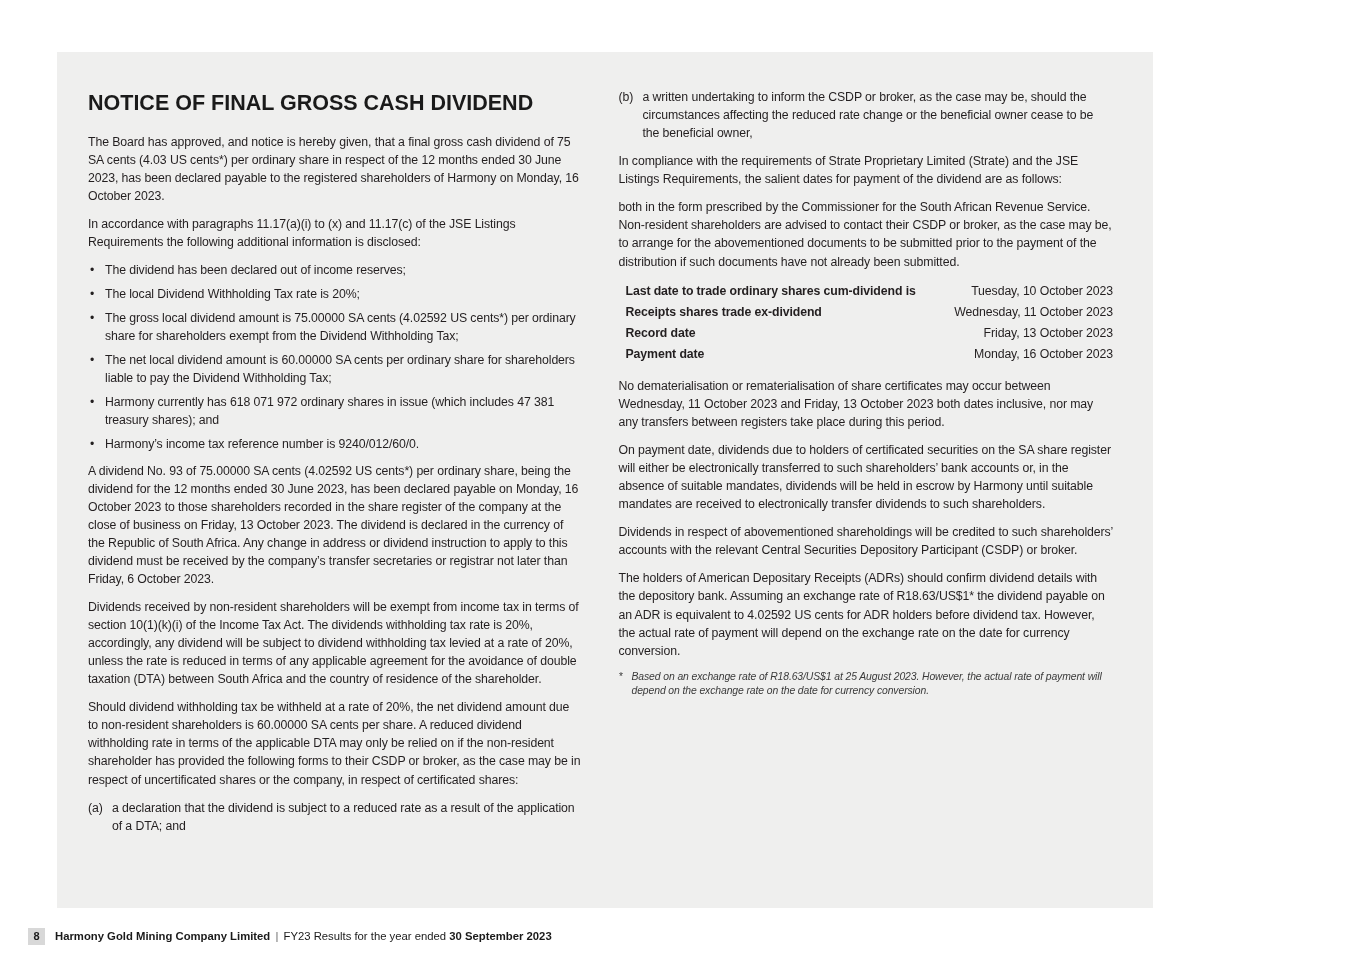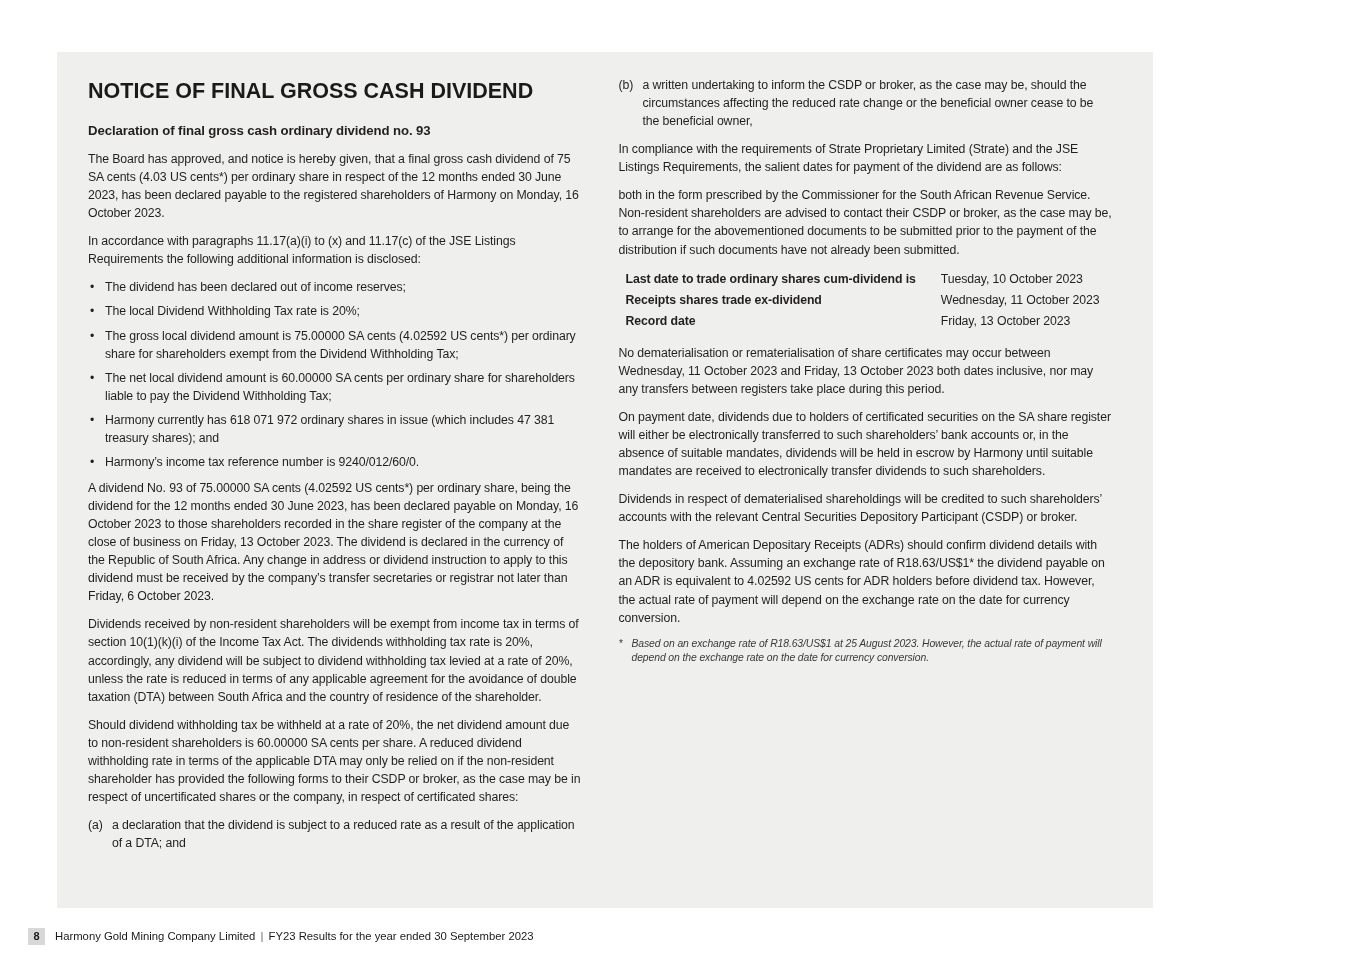--- a/index.html
+++ b/index.html
@@ -12,65 +12,64 @@
     overflow: hidden;
   }
   .panel {
     position: absolute;
     left: 57px; top: 52px;
     width: 1096px; height: 856px;
     background: #efefee;
     padding: 24px 40px 28px 31px;
   }
   .columns { display: flex; gap: 36px; }
-  .col { flex: 1; min-width: 0; font-size: 12.3px; line-height: 1.47; letter-spacing: -0.1px; }
+  .col { flex: 1; min-width: 0; font-size: 12.3px; line-height: 1.47; letter-spacing: -0.1px; margin-top: 12px; }
   h1.title {
     font-size: 21.5px;
     font-weight: bold;
     letter-spacing: 0;
     margin-bottom: 13px;
     color: #1a1a1a;
   }
   h2.subheading { font-size: 13.2px; font-weight: bold; margin: 10px 0 10px 0; }
   p.para { margin-bottom: 10px; }
   .bullet-list { margin: 2px 0 8px 0; }
   .bullet-row { display: flex; margin-bottom: 6px; }
   .bullet-dot { width: 17px; flex: 0 0 17px; padding-left: 2px; }
   .bullet-text { flex: 1; }
   .hang-row { display: flex; margin-bottom: 10px; }
   .hang-marker { width: 24px; flex: 0 0 24px; }
   .hang-text { flex: 1; }
   table.dates { width: 100%; border-collapse: collapse; margin: 2px 0 12px 0; }
   table.dates td { font-size: 12.3px; padding: 1.5px 0; vertical-align: top; }
   table.dates td.date-label { padding-left: 7px; font-weight: bold; }
-  table.dates td.date-value { text-align: left; white-space: nowrap; }
+  table.dates td.date-value { text-align: right; white-space: nowrap; }
   .footnote { display: flex; font-size: 10.4px; font-style: italic; line-height: 1.4; color: #3a3a3a; margin-top: 2px; }
   .footnote .fn-marker { width: 13px; flex: 0 0 13px; }
   .footer { position: absolute; left: 0; top: 926px; width: 1365px; height: 22px; }
   .pagenum {
     position: absolute; left: 28px; top: 2px;
     width: 17px; height: 17px;
     background: #d8d8d8;
     font-size: 11px; font-weight: bold;
     text-align: center; line-height: 17px;
     color: #1a1a1a;
   }
   .footer-text { position: absolute; left: 55px; top: 4px; font-size: 11.3px; color: #1a1a1a; }
-  .footer-text .b { font-weight: normal; }
+  .footer-text .b { font-weight: bold; }
   .footer-text .sep { color: #6b6b6b; padding: 0 2px; }
 </style>
 </head>
 <body>
 
 <div class="panel">
   <div class="columns">
 
     <div class="col">
       <h1 class="title">NOTICE OF FINAL GROSS CASH DIVIDEND</h1>
-      <h2 class="subheading">Declaration of final gross cash ordinary dividend no. 93</h2>
       <p class="para">The Board has approved, and notice is hereby given, that a final gross cash dividend of 75 SA cents (4.03 US cents*) per ordinary share in respect of the 12 months ended 30 June 2023, has been declared payable to the registered shareholders of Harmony on Monday, 16 October 2023.</p>
       <p class="para">In accordance with paragraphs 11.17(a)(i) to (x) and 11.17(c) of the JSE Listings Requirements the following additional information is disclosed:</p>
 
       <div class="bullet-list">
         <div class="bullet-row">
           <span class="bullet-dot">•</span>
           <span class="bullet-text">The dividend has been declared out of income reserves;</span>
         </div>
         <div class="bullet-row">
           <span class="bullet-dot">•</span>
@@ -120,26 +119,30 @@
             <td class="date-value">Tuesday, 10 October 2023</td>
           </tr>
           <tr>
             <td class="date-label">Receipts shares trade ex-dividend</td>
             <td class="date-value">Wednesday, 11 October 2023</td>
           </tr>
           <tr>
             <td class="date-label">Record date</td>
             <td class="date-value">Friday, 13 October 2023</td>
           </tr>
+          <tr>
+            <td class="date-label">Payment date</td>
+            <td class="date-value">Monday, 16 October 2023</td>
+          </tr>
         </tbody>
       </table>
 
       <p class="para">No dematerialisation or rematerialisation of share certificates may occur between Wednesday, 11 October 2023 and Friday, 13 October 2023 both dates inclusive, nor may any transfers between registers take place during this period.</p>
       <p class="para">On payment date, dividends due to holders of certificated securities on the SA share register will either be electronically transferred to such shareholders’ bank accounts or, in the absence of suitable mandates, dividends will be held in escrow by Harmony until suitable mandates are received to electronically transfer dividends to such shareholders.</p>
-      <p class="para">Dividends in respect of dematerialised shareholdings will be credited to such shareholders’ accounts with the relevant Central Securities Depository Participant (CSDP) or broker.</p>
+      <p class="para">Dividends in respect of abovementioned shareholdings will be credited to such shareholders’ accounts with the relevant Central Securities Depository Participant (CSDP) or broker.</p>
       <p class="para">The holders of American Depositary Receipts (ADRs) should confirm dividend details with the depository bank. Assuming an exchange rate of R18.63/US$1* the dividend payable on an ADR is equivalent to 4.02592 US cents for ADR holders before dividend tax. However, the actual rate of payment will depend on the exchange rate on the date for currency conversion.</p>
 
       <div class="footnote">
         <span class="fn-marker">*</span>
         <span class="fn-text">Based on an exchange rate of R18.63/US$1 at 25 August 2023. However, the actual rate of payment will depend on the exchange rate on the date for currency conversion.</span>
       </div>
     </div>
 
   </div>
 </div>

